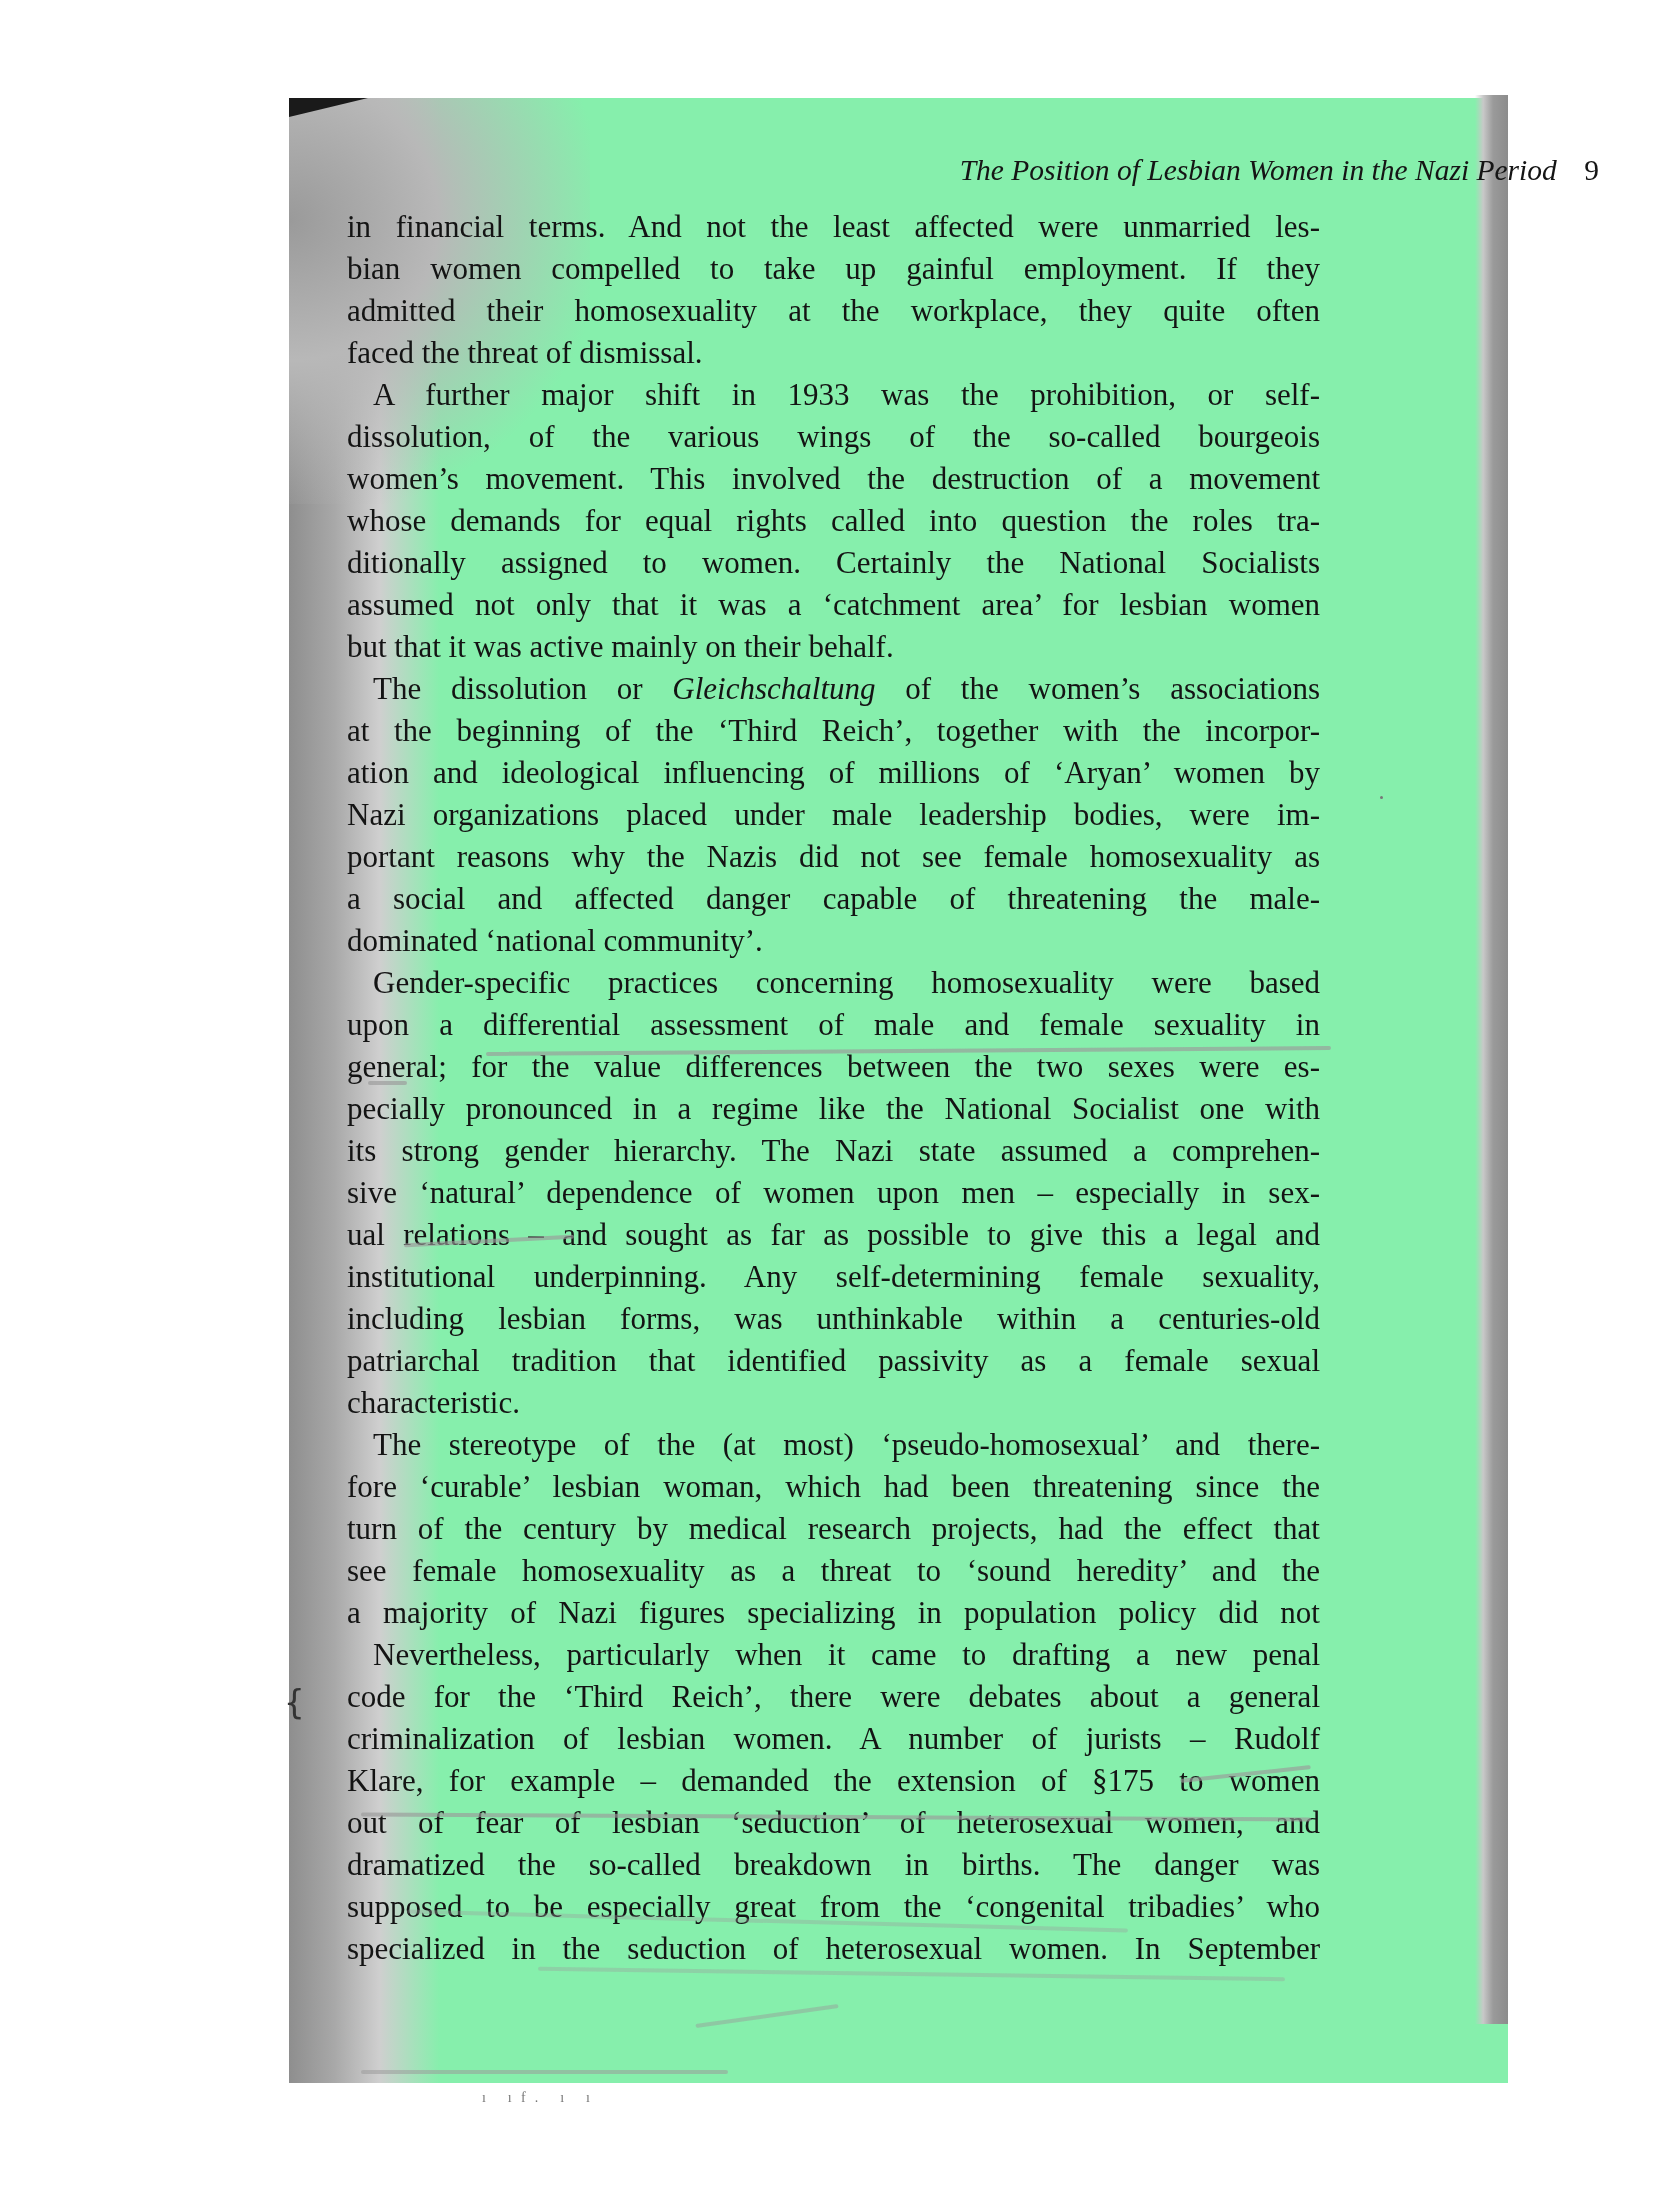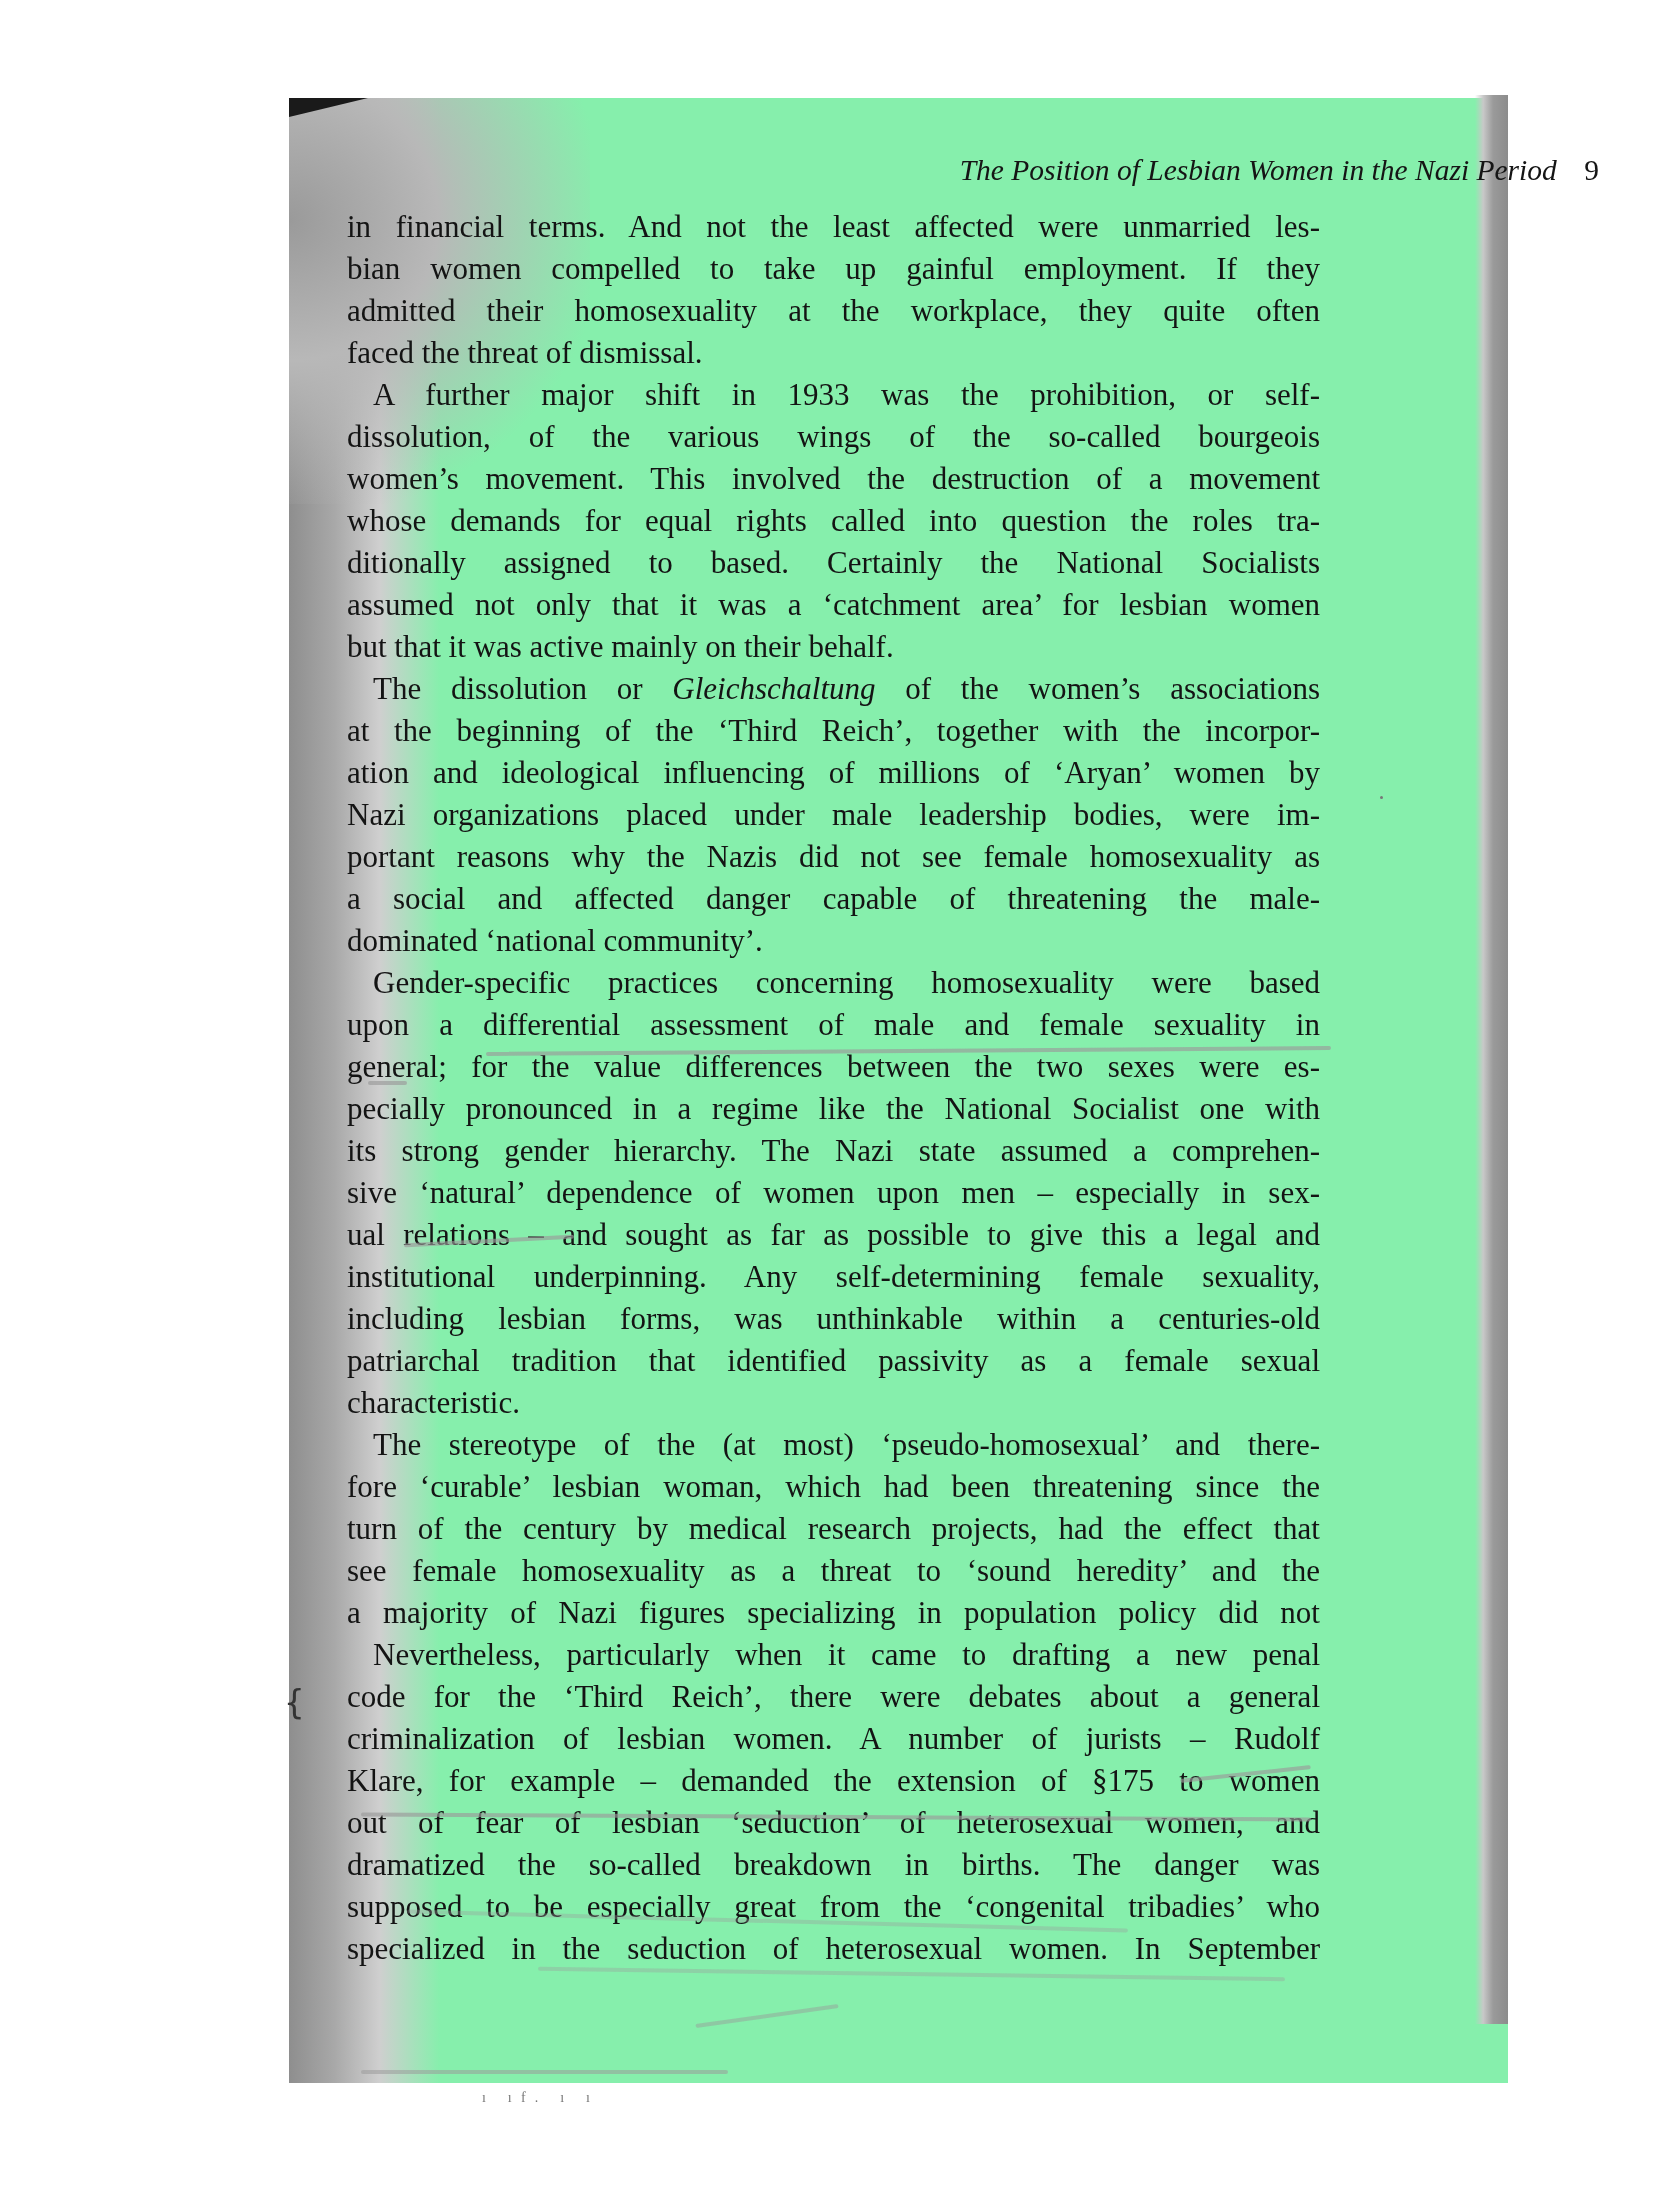--- a/index.html
+++ b/index.html
@@ -66,21 +66,21 @@
 
   <div class="body-text">
     <span class="line">in financial terms. And not the least affected were unmarried les-</span>
     <span class="line">bian women compelled to take up gainful employment. If they</span>
     <span class="line">admitted their homosexuality at the workplace, they quite often</span>
     <span class="line last">faced the threat of dismissal.</span>
     <span class="line indent">A further major shift in 1933 was the prohibition, or self-</span>
     <span class="line">dissolution, of the various wings of the so-called bourgeois</span>
     <span class="line">women’s movement. This involved the destruction of a movement</span>
     <span class="line">whose demands for equal rights called into question the roles tra-</span>
-    <span class="line">ditionally assigned to based. Certainly the National Socialists</span>
+    <span class="line">ditionally assigned to women. Certainly the National Socialists</span>
     <span class="line">assumed not only that it was a ‘catchment area’ for lesbian women</span>
     <span class="line last">but that it was active mainly on their behalf.</span>
     <span class="line indent"><span>The dissolution or </span><em>Gleichschaltung</em><span> of the women’s associations</span></span>
     <span class="line">at the beginning of the ‘Third Reich’, together with the incorpor-</span>
     <span class="line">ation and ideological influencing of millions of ‘Aryan’ women by</span>
     <span class="line">Nazi organizations placed under male leadership bodies, were im-</span>
     <span class="line">portant reasons why the Nazis did not see female homosexuality as</span>
     <span class="line">a social and affected danger capable of threatening the male-</span>
     <span class="line last">dominated ‘national community’.</span>
     <span class="line indent">Gender-specific practices concerning homosexuality were based</span>

